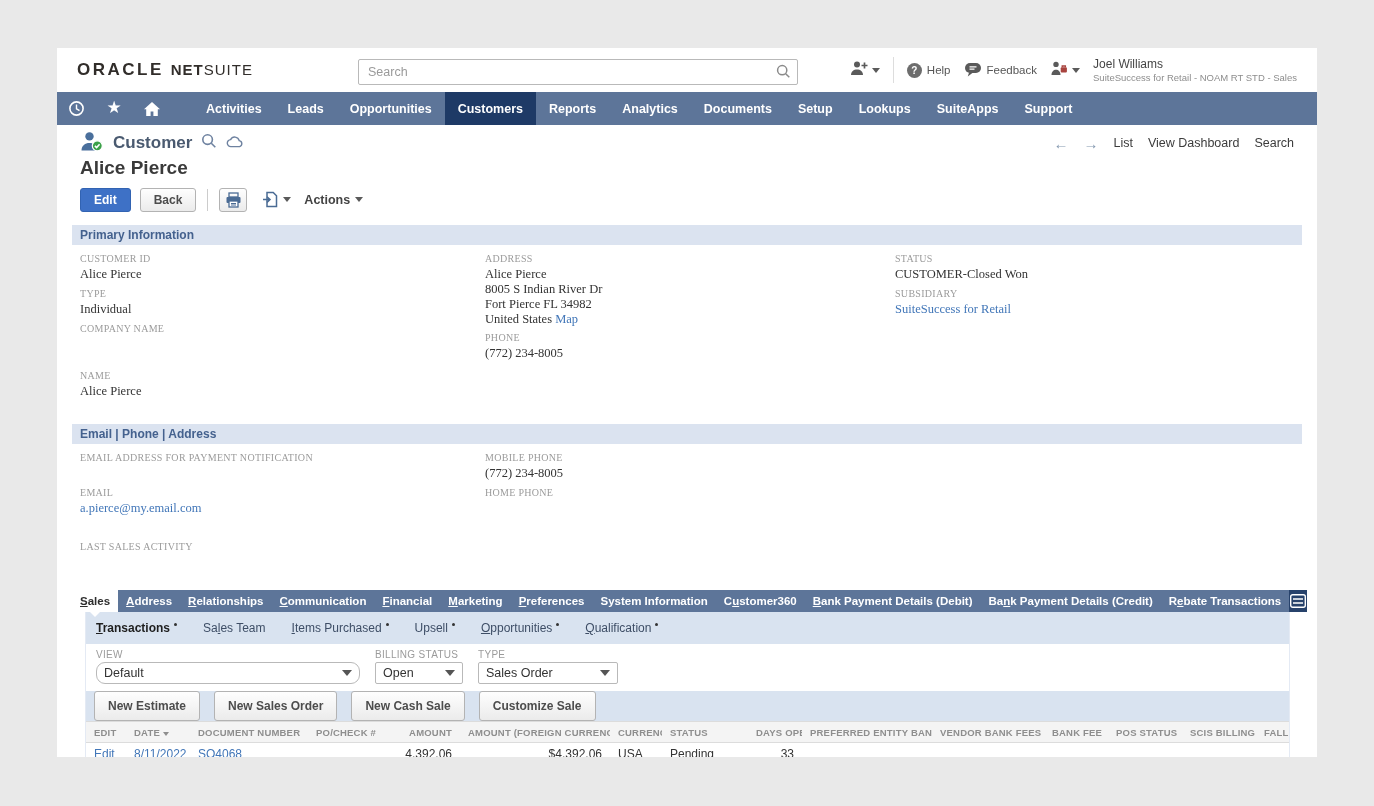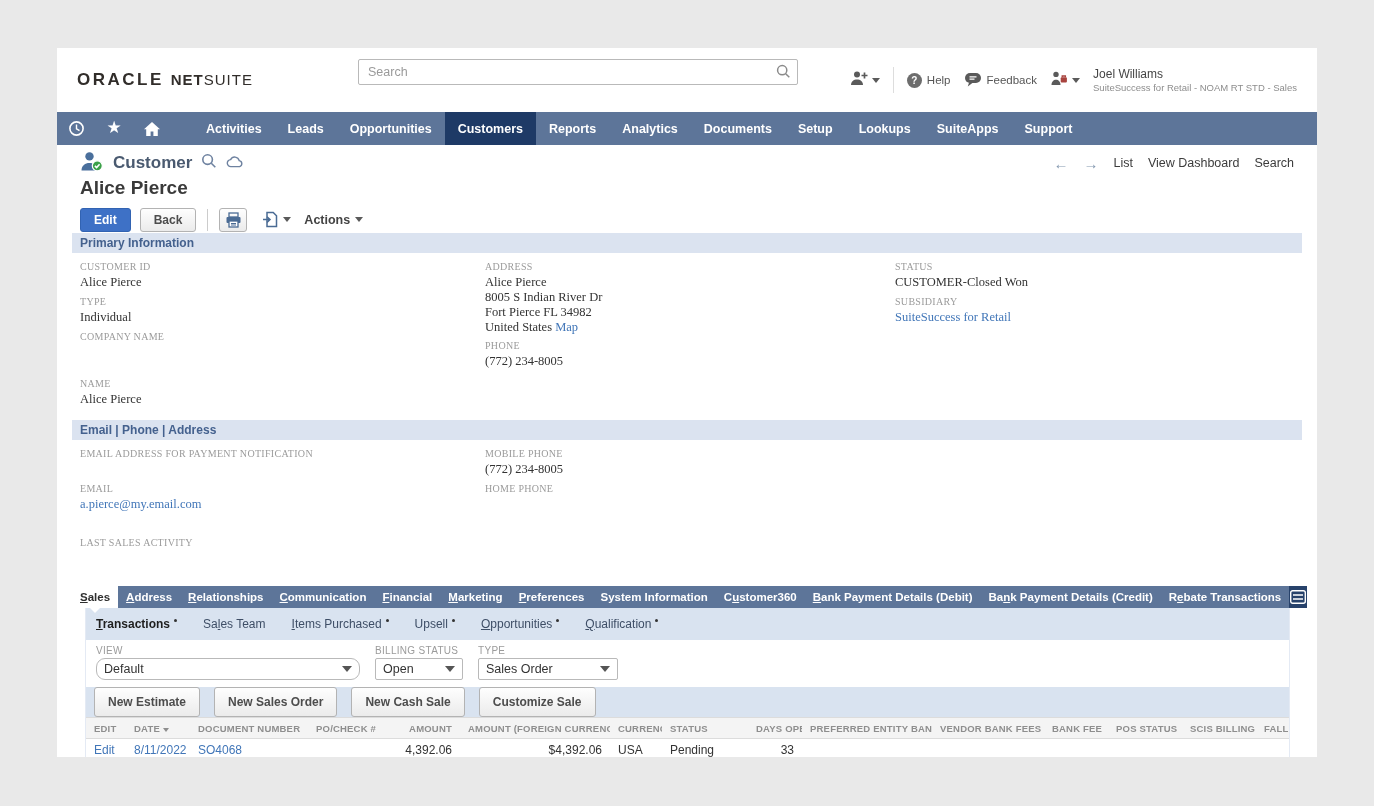--- a/index.html
+++ b/index.html
@@ -1,21 +1,21 @@
 <!DOCTYPE html>
 <html><head>
 <meta charset="utf-8">
 <style>
   * { box-sizing: border-box; margin: 0; padding: 0; }
   html,body { width:1374px; height:806px; overflow:hidden; }
   body { background:#e9e9e9; font-family:"Liberation Sans","DejaVu Sans",sans-serif; }
   .page { position:relative; width:1260px; height:709px; margin:48px 57px 0; background:#fff; overflow:hidden; }
 
   
-  .topbar { position:relative; height:64px; display:flex; align-items:center; padding:0 20px; background:#fff;border-radius:6px; }
+  .topbar { position:relative; height:44px; display:flex; align-items:center; padding:0 20px; background:#fff;border-radius:6px; }
   .logo { display:flex; align-items:baseline; gap:7px; cursor:pointer; }
   .logo-oracle { font-size:17px; font-weight:bold; letter-spacing:2.5px; color:#312d2a; }
   .logo-netsuite { font-size:15px; letter-spacing:1px; color:#312d2a; }
   .logo-netsuite b { font-weight:bold; }
   .top-search { position:absolute; left:301px; top:11px; width:440px; height:26px; }
   .top-search input { width:100%; height:26px; border:1px solid #b9b9b9; border-radius:2px; padding:0 28px 0 9px; font-size:12.5px; color:#333; font-family:inherit; outline:none; }
   .top-search input::placeholder { color:#9a9a9a; }
   .top-search .mag { position:absolute; right:7px; top:5px; }
   .top-right { margin-left:auto; display:flex; align-items:center; gap:13px; }
   .vdiv { width:1px; height:26px; background:#ddd; }
@@ -46,21 +46,21 @@
   .toolbar { display:flex; align-items:center; gap:9px; margin-top:6px; height:25px; }
   .btn { font-size:12px; font-weight:bold; border-radius:3px; padding:4px 13px; cursor:pointer; font-family:inherit; }
   .btn-primary { background:#3e71c6; border:1px solid #3263b2; color:#fff; }
   .btn-plain { background:linear-gradient(#fefefe,#ebebeb); border:1px solid #b3b3b3; color:#4d4d4d; }
   .tb-div { width:1px; height:22px; background:#ccc; margin:0 2px; }
   .icon-btn { display:flex; align-items:center; justify-content:center; width:28px; height:24px; background:linear-gradient(#fefefe,#ebebeb); border:1px solid #b3b3b3; border-radius:3px; cursor:pointer; }
   .icon-plain { display:flex; align-items:center; gap:4px; cursor:pointer; margin-left:6px; }
   .actions { display:flex; align-items:center; gap:5px; font-size:12.5px; font-weight:bold; color:#444; cursor:pointer; margin-left:4px; }
 
   
-  .secbar { margin:1px 15px 0; height:20px; background:#dbe3f0; line-height:20px; padding-left:8px; font-size:12px; font-weight:bold; color:#44618e; }
+  .secbar { margin:13px 15px 0; height:20px; background:#dbe3f0; line-height:20px; padding-left:8px; font-size:12px; font-weight:bold; color:#44618e; }
   .fields { display:grid; padding:8px 23px 6px; }
   .grid3 { grid-template-columns:405px 410px 1fr; }
   .grid2 { grid-template-columns:405px 1fr; }
   .field { margin-bottom:5px;font-family:Liberation Serif, serif; }
   .lbl { font-size:10px; color:#9b9b9b; letter-spacing:.3px; height:12px; }
   .val { font-size:12.5px; color:#333; margin-top:2px; min-height:16px; line-height:15px; }
   .lnk { color:#4176b8; text-decoration:none; cursor:pointer; }
   .gap-after { margin-bottom:17px; }
   .mt-lg { margin-top:24px; }
 

